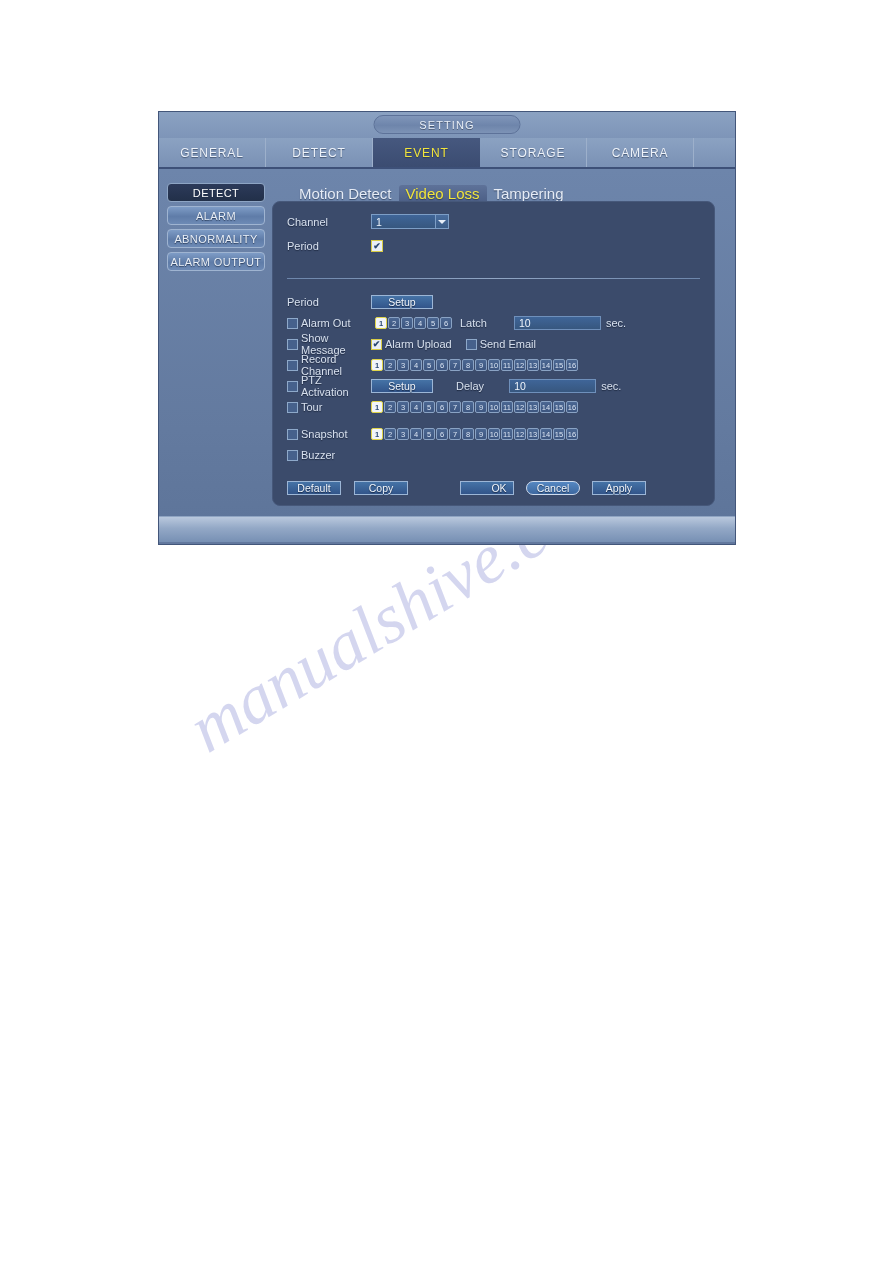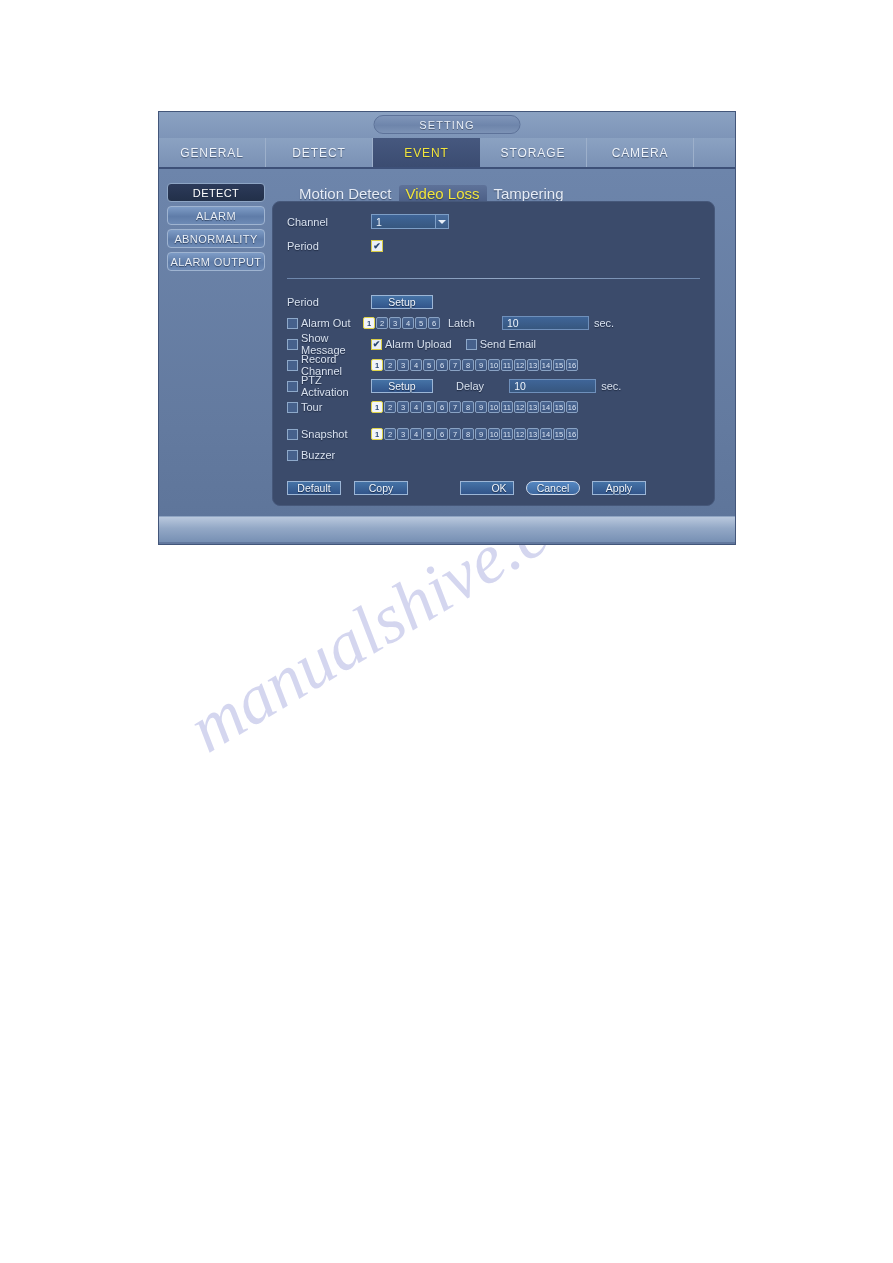--- a/index.html
+++ b/index.html
@@ -239,21 +239,21 @@
           </div>
 
           <div class="sep"></div>
 
           <div class="row" style="height:18px; margin-top:36px;">
             <div class="lbl" style="width:84px;">Period</div>
             <div class="btn setup">Setup</div>
           </div>
 
           <div class="row" style="height:18px; margin-top:3px;">
-            <div class="row" style="width:76px;">
+            <div class="row" style="width:88px;">
               <div class="cb"></div>
               <span class="lbl">Alarm Out</span>
             </div>
             <div class="chips">
               <div class="chip on">1</div>
               <div class="chip">2</div>
               <div class="chip">3</div>
               <div class="chip">4</div>
               <div class="chip">5</div>
               <div class="chip">6</div>

